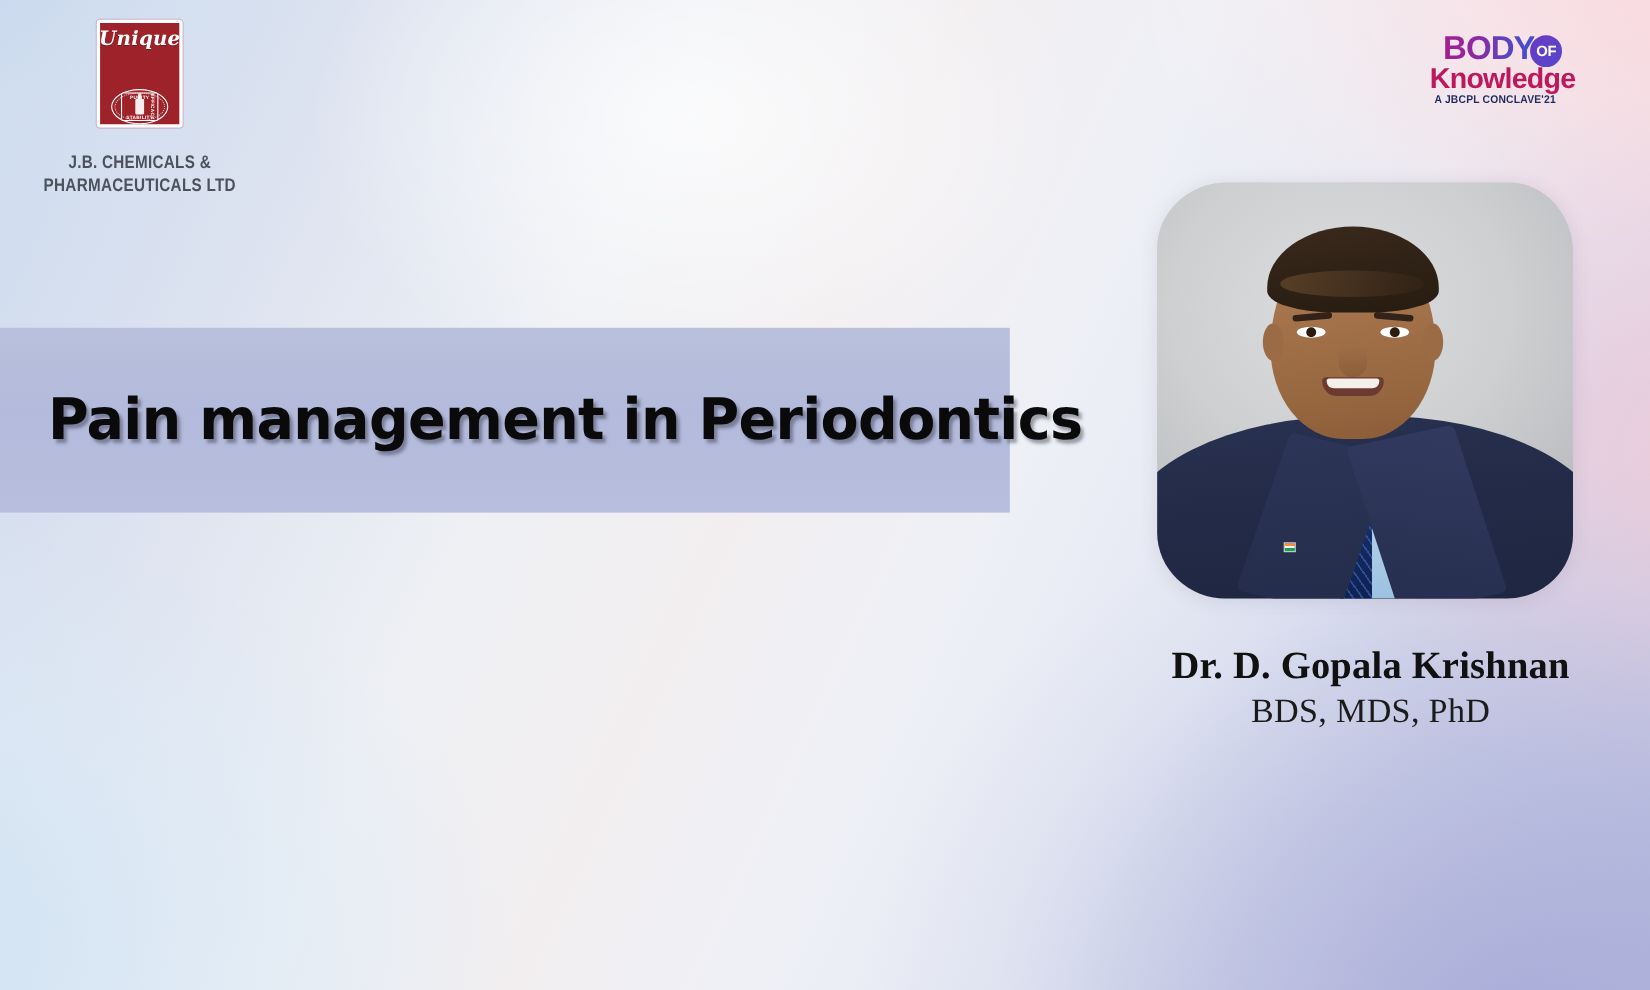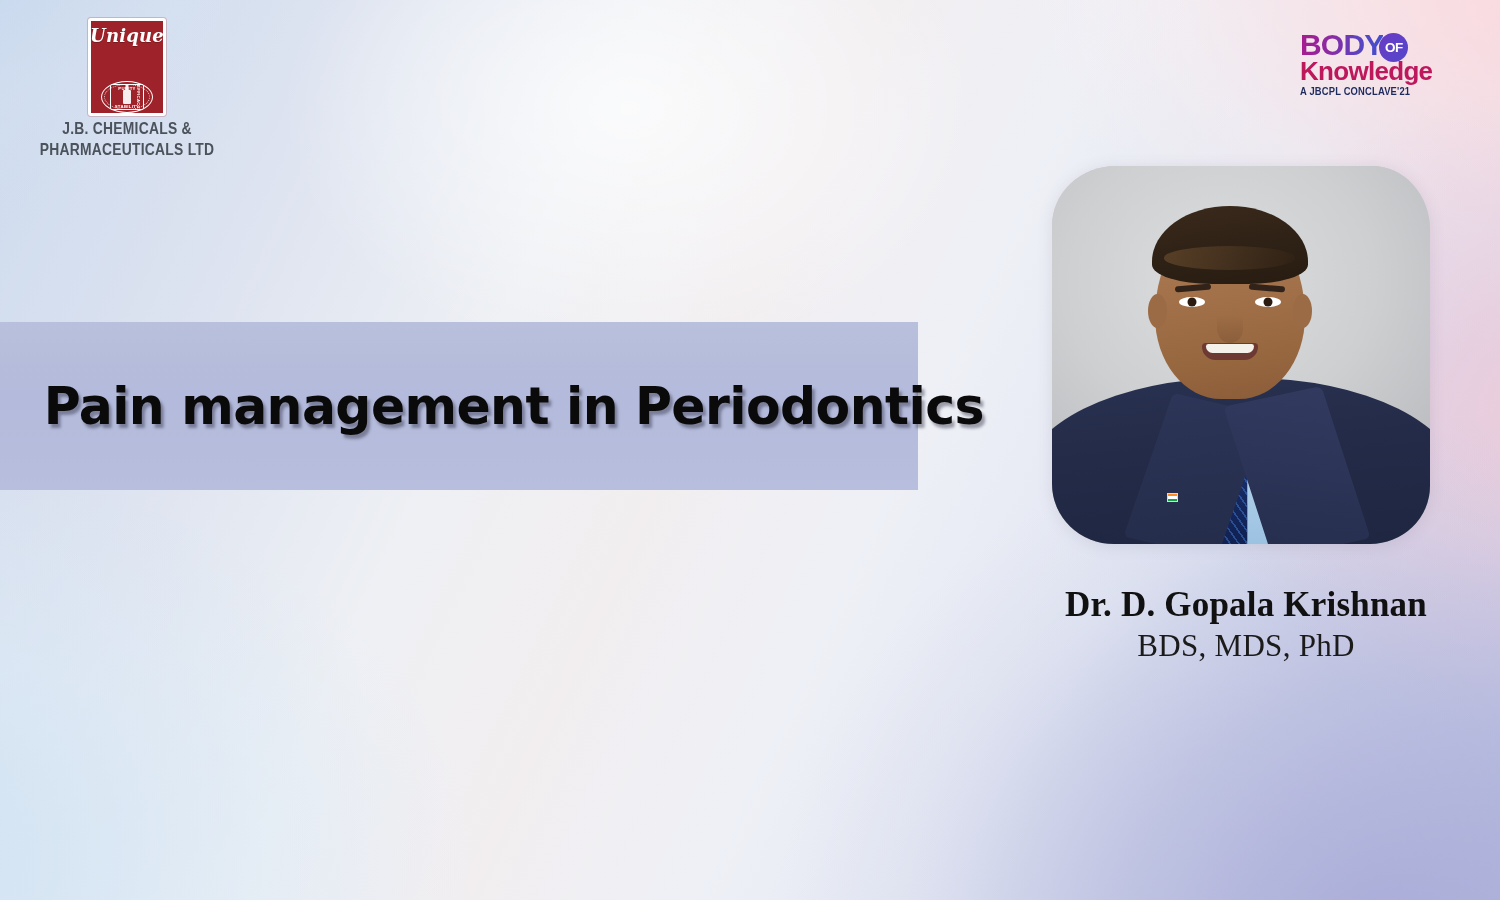--- a/index.html
+++ b/index.html
@@ -73,21 +73,21 @@
   }
 
   
   #jb-logo {
     position:absolute; left:22px; top:18px;
     width:210px;
     text-align:center;
   }
   .jb-mark {
     width:78px; height:98px;
-    margin:0 auto 2px auto;
+    margin:0 auto 22px auto;
     background:#9e2229;
     border:3px solid #ffffff;
     border-radius:3px;
     position:relative;
     display:flex; flex-direction:column;
     align-items:center; justify-content:flex-start;
     padding-top:6px;
     box-shadow:0 0 0 1px rgba(158,34,41,0.22);
     gap:32px;
   }
@@ -149,23 +149,23 @@
     line-height:1.28;
     letter-spacing:0.3px;
     color:#4b525b;
     transform:scaleX(0.84);
     transform-origin:center;
     white-space:nowrap;
   }
 
   
   #bok-logo {
-    position:absolute; right:32px; top:30px;
+    position:absolute; right:50px; top:30px;
     width:168px;
-    text-align:left;
+    text-align:center;
   }
   .bok-row1 {
     position:relative;
     height:30px;
     line-height:30px;
   }
   .bok-body {
     font-family:"Liberation Sans", sans-serif;
     font-weight:700;
     font-size:30px;
@@ -208,21 +208,21 @@
     color:#1d2a5e;
     transform:scaleX(0.92);
     transform-origin:left center;
     margin-top:1px;
     white-space:nowrap;
   }
 
   
   #title-band {
     position:absolute;
-    left:0; top:322px;
+    left:0; top:298px;
     width:918px; height:168px;
     background:linear-gradient(180deg,#b9c0dc 0%,#b3badb 45%,#b8bedd 100%);
     display:flex; align-items:center;
   }
   #slide-title {
     font-family:"DejaVu Sans", sans-serif;
     font-weight:700;
     font-size:52px;
     letter-spacing:-0.6px;
     color:#0a0a0a;

